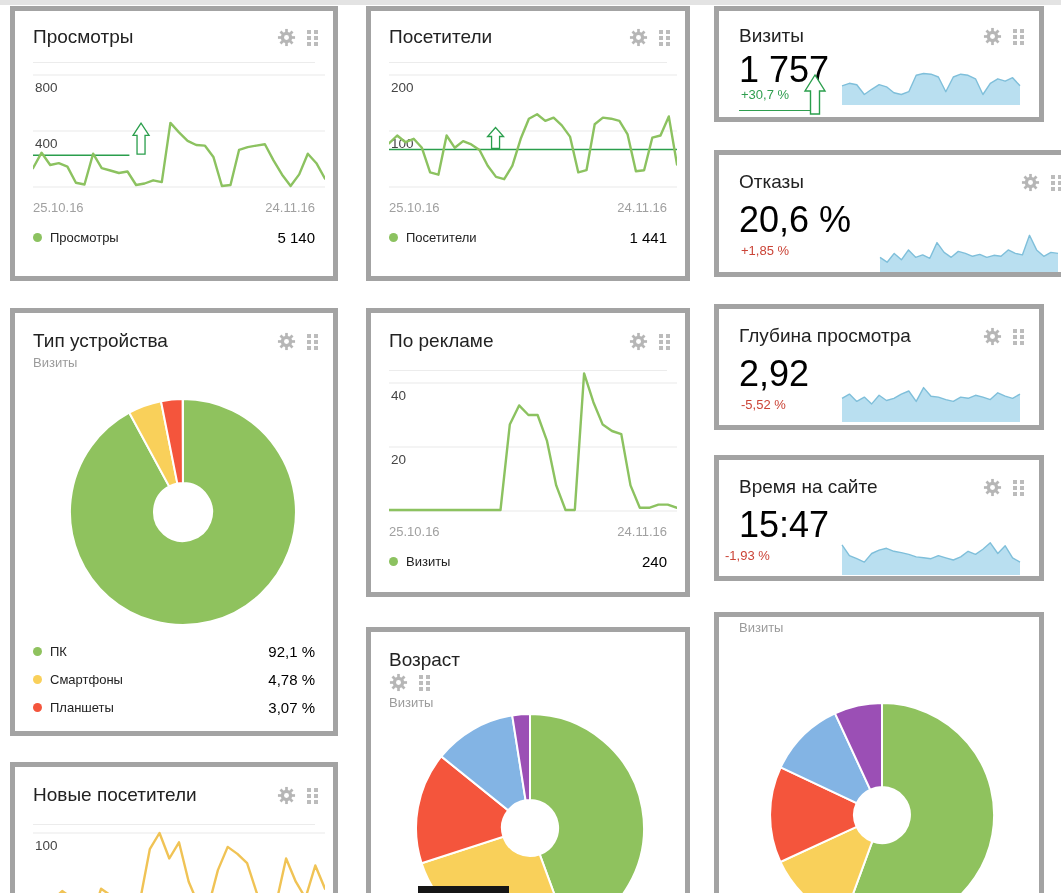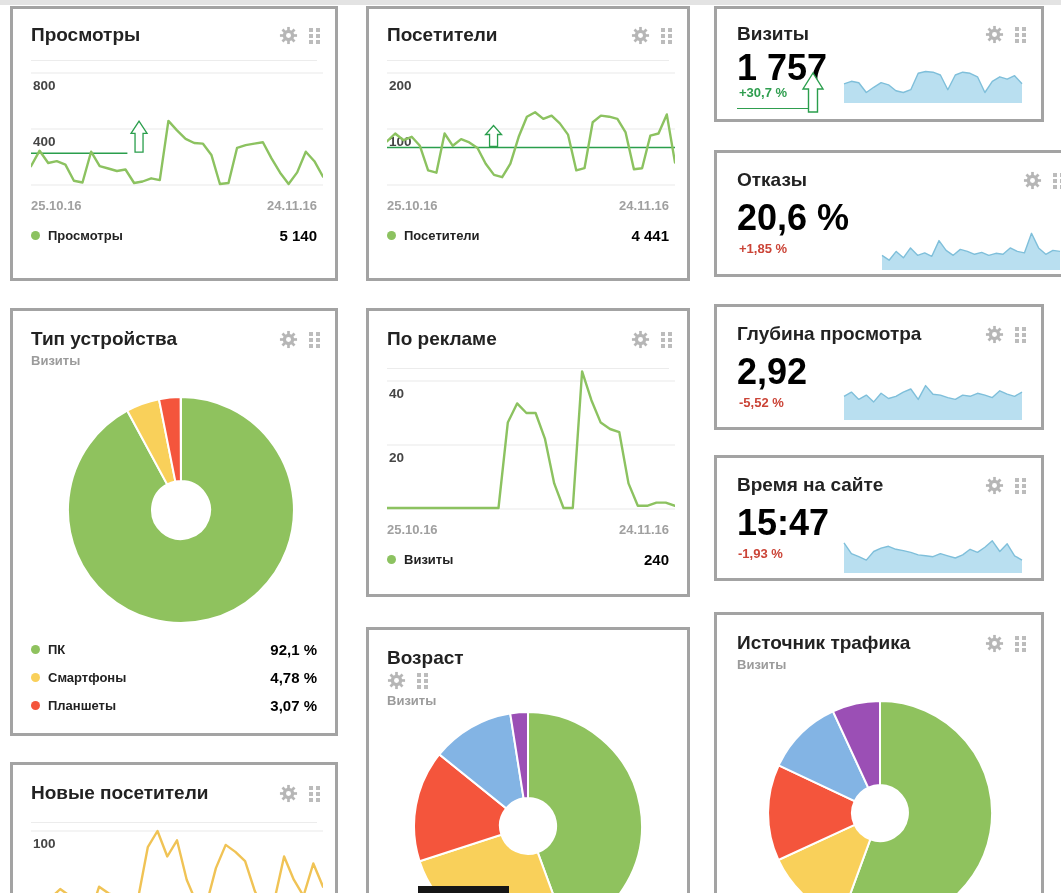--- a/index.html
+++ b/index.html
@@ -1,18 +1,18 @@
 <!DOCTYPE html>
 <html><head>
 <meta charset="utf-8">
 <style>
   html,body{margin:0;padding:0;background:#fff;overflow:hidden;}
   body{width:1061px;height:893px;position:relative;font-family:"Liberation Sans",sans-serif;color:#222;}
   .topstrip{position:absolute;left:0;top:0;width:1061px;height:5px;background:#e3e3e3;}
-  .widget{position:absolute;background:#fff;border:3px solid #a3a3a3;box-sizing:border-box;overflow:hidden;font-weight:bold;}
+  .widget{position:absolute;background:#fff;border:5px solid #a3a3a3;box-sizing:border-box;overflow:hidden;}
   .title-row{display:flex;justify-content:space-between;align-items:flex-start;padding:15px 15px 0 18px;}
   .w-title{font-size:19px;color:#222;line-height:22px;white-space:nowrap;}
   .w-sub{font-size:13px;color:#9b9b9b;padding:3px 18px 0;}
   .icon-group{display:flex;gap:11px;align-items:center;margin-top:2px;flex-shrink:0;}
   .grid-icon{display:grid;grid-template-columns:4px 4px;grid-auto-rows:4px;gap:2px 3px;cursor:move;}
   .grid-icon i{background:#bcbcbc;display:block;}
   .gear{cursor:pointer;}
   .sep{border-top:1px solid #ececec;margin:14px 18px 0;}
   svg.chart{display:block;margin:0 18px;}
   svg text{font-family:"Liberation Sans",sans-serif;}
@@ -116,21 +116,21 @@
       <path d="M106.56 64.47999999999999 L98.56 73.47999999999999 L102.56 73.47999999999999 L102.56 85.47999999999999 L110.56 85.47999999999999 L110.56 73.47999999999999 L114.56 73.47999999999999 Z" fill="#fff" stroke="#2a9e4c" stroke-width="1.3"></path>
       <polyline points="0.0,80.3 8.2,72.5 16.5,79.2 24.7,75.8 32.9,84.8 41.1,109.4 49.4,111.7 57.6,72.5 65.8,84.8 74.1,78.1 82.3,81.4 90.5,87.0 98.7,102.7 107.0,113.9 115.2,116.2 123.4,102.7 131.7,75.8 139.9,55.7 148.1,51.2 156.3,57.9 164.6,54.6 172.8,62.4 181.0,73.6 189.3,109.4 197.5,107.2 205.7,61.3 213.9,54.6 222.2,55.7 230.4,57.9 238.6,71.4 246.9,108.3 255.1,107.2 263.3,74.7 271.5,72.5 279.8,53.4 288.0,101.6" fill="none" stroke="#8cc260" stroke-width="2.4" stroke-linejoin="round" stroke-linecap="round"></polyline>
     </svg>
   <div class="dates">
     <span>25.10.16</span>
     <span>24.11.16</span>
   </div>
   <div class="legend-row">
     <span class="legend-dot" style="background-color: rgb(140, 194, 96);"></span>
     <span>Посетители</span>
-    <span class="legend-val">4 441</span>
+    <span class="legend-val">1 441</span>
   </div>
 </div>
 
 <div class="widget" style="left:714px;top:6px;width:330px;height:116px;">
   <div class="title-row" style="padding:14px 15px 0 20px;">
     <div class="w-title">Визиты</div>
     <div class="icon-group">
       <svg class="gear" width="19" height="19" viewBox="0 0 20 20">
           <g fill="#b6b6b6">
             <rect x="8.6" y="1" width="2.8" height="18"></rect>
@@ -245,21 +245,21 @@
           <i></i>
           <i></i>
           <i></i>
           <i></i>
           <i></i>
           <i></i>
         </span>
     </div>
   </div>
   <div class="abs big-num" style="left:20px;top:44px;">15:47</div>
-  <div class="abs chg down" style="left:21px;top:88px;">-1,93 %</div>
+  <div class="abs chg down" style="left:6px;top:88px;">-1,93 %</div>
   <svg class="abs" style="right:18px;top:68px;" width="180" height="48">
       <polygon points="1.0,16.9 8.4,27.6 15.8,30.7 23.3,34.1 30.7,25.5 38.1,22.1 45.5,20.3 52.9,23.3 60.3,24.6 67.8,26.4 75.2,28.9 82.6,29.8 90.0,30.7 97.4,27.6 104.8,29.8 112.3,32.0 119.7,28.9 127.1,23.3 134.5,26.4 141.9,21.2 149.3,14.8 156.8,25.5 164.2,17.8 171.6,29.8 179.0,34.1 179,47 1,47" fill="#b9dff0"></polygon>
       <polyline points="1.0,16.9 8.4,27.6 15.8,30.7 23.3,34.1 30.7,25.5 38.1,22.1 45.5,20.3 52.9,23.3 60.3,24.6 67.8,26.4 75.2,28.9 82.6,29.8 90.0,30.7 97.4,27.6 104.8,29.8 112.3,32.0 119.7,28.9 127.1,23.3 134.5,26.4 141.9,21.2 149.3,14.8 156.8,25.5 164.2,17.8 171.6,29.8 179.0,34.1" fill="none" stroke="#7fbfda" stroke-width="1.4" stroke-linejoin="round"></polyline>
     </svg>
 </div>
 
 <div class="widget" style="left:10px;top:308px;width:328px;height:428px;">
   <div class="title-row" style="padding-top:17px;">
     <div class="w-title">Тип устройства</div>
     <div class="icon-group">
@@ -346,43 +346,20 @@
     <span>24.11.16</span>
   </div>
   <div class="legend-row">
     <span class="legend-dot" style="background-color: rgb(140, 194, 96);"></span>
     <span>Визиты</span>
     <span class="legend-val">240</span>
   </div>
 </div>
 
 <div class="widget" style="left:714px;top:612px;width:330px;height:290px;">
-  <div class="title-row" style="padding:17px 15px 0 20px;">
-    <div class="w-title">Источник трафика</div>
-    <div class="icon-group">
-      <svg class="gear" width="19" height="19" viewBox="0 0 20 20">
-          <g fill="#b6b6b6">
-            <rect x="8.6" y="1" width="2.8" height="18"></rect>
-            <rect x="8.6" y="1" width="2.8" height="18" transform="rotate(45 10 10)"></rect>
-            <rect x="8.6" y="1" width="2.8" height="18" transform="rotate(90 10 10)"></rect>
-            <rect x="8.6" y="1" width="2.8" height="18" transform="rotate(135 10 10)"></rect>
-            <circle cx="10" cy="10" r="6"></circle>
-          </g>
-          <circle cx="10" cy="10" r="2.6" fill="#fff"></circle>
-        </svg>
-      <span class="grid-icon">
-          <i></i>
-          <i></i>
-          <i></i>
-          <i></i>
-          <i></i>
-          <i></i>
-        </span>
-    </div>
-  </div>
   <div class="w-sub" style="padding-left:20px;">Визиты</div>
   <svg class="abs" style="left:50px;top:85px;" width="226" height="226">
       <path d="M113.0 1.0 A112 112 0 1 1 74.4 218.1 L103.3 139.3 A28 28 0 1 0 113.0 85.0 Z" fill="#8fc25e" stroke="#fff" stroke-width="2"></path>
       <path d="M74.4 218.1 A112 112 0 0 1 11.4 160.0 L87.6 124.8 A28 28 0 0 0 103.3 139.3 Z" fill="#f9d05a" stroke="#fff" stroke-width="2"></path>
       <path d="M11.4 160.0 A112 112 0 0 1 11.7 65.3 L87.7 101.1 A28 28 0 0 0 87.6 124.8 Z" fill="#f4553c" stroke="#fff" stroke-width="2"></path>
       <path d="M11.7 65.3 A112 112 0 0 1 66.0 11.4 L101.2 87.6 A28 28 0 0 0 87.7 101.1 Z" fill="#83b4e4" stroke="#fff" stroke-width="2"></path>
       <path d="M66.0 11.4 A112 112 0 0 1 113.0 1.0 L113.0 85.0 A28 28 0 0 0 101.2 87.6 Z" fill="#9b4fb5" stroke="#fff" stroke-width="2"></path>
     </svg>
 </div>
 

